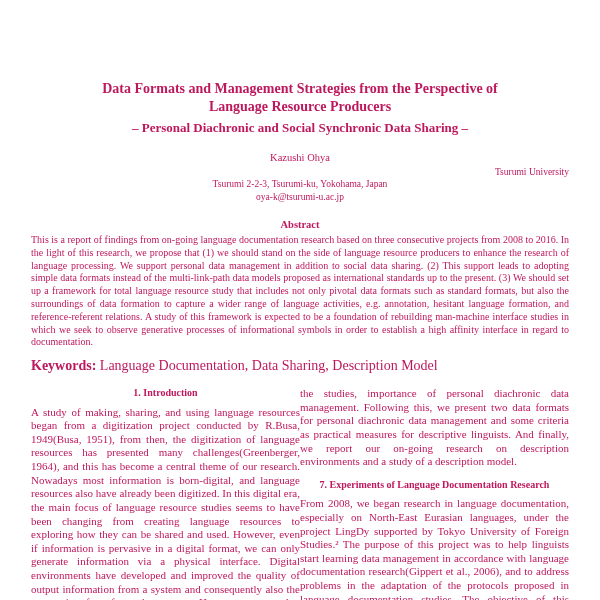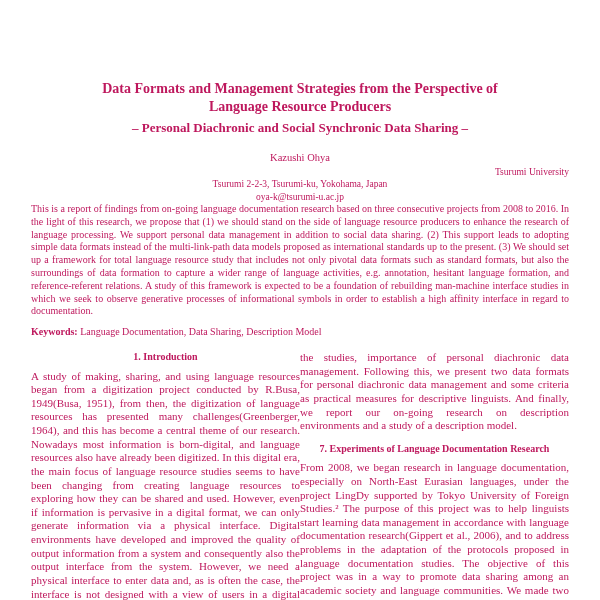--- a/index.html
+++ b/index.html
@@ -52,21 +52,21 @@
     text-align: center;
     margin: 16px 0 4px 0;
   }
   .abstract {
     font-size: 10px;
     line-height: 1.28;
     text-align: justify;
     margin: 0;
   }
   .keywords {
-    font-size: 10px;
+    font-size: 14px;
     line-height: 1.28;
     margin: 8px 0 0 0;
   }
   .kw-label {
     font-weight: bold;
   }
   .columns {
     display: flex;
     margin-top: 12px;
   }
@@ -98,20 +98,21 @@
   <div class="content">
 
     <h1 class="title">Data Formats and Management Strategies from the Perspective of Language Resource Producers</h1>
     <h2 class="subtitle">– Personal Diachronic and Social Synchronic Data Sharing –</h2>
 
     <div class="author">Kazushi Ohya</div>
     <div class="affil">Tsurumi University</div>
     <div class="addr">Tsurumi 2-2-3, Tsurumi-ku, Yokohama, Japan</div>
     <div class="email">oya-k@tsurumi-u.ac.jp</div>
 
+    <h3 class="abstract-heading">Abstract</h3>
     <p class="abstract">This is a report of findings from on-going language documentation research based on three consecutive projects from 2008 to 2016. In the light of this research, we propose that (1) we should stand on the side of language resource producers to enhance the research of language processing. We support personal data management in addition to social data sharing. (2) This support leads to adopting simple data formats instead of the multi-link-path data models proposed as international standards up to the present. (3) We should set up a framework for total language resource study that includes not only pivotal data formats such as standard formats, but also the surroundings of data formation to capture a wider range of language activities, e.g. annotation, hesitant language formation, and reference-referent relations. A study of this framework is expected to be a foundation of rebuilding man-machine interface studies in which we seek to observe generative processes of informational symbols in order to establish a high affinity interface in regard to documentation.</p>
 
     <p class="keywords">
       <span class="kw-label">Keywords:</span>
       <span>Language Documentation, Data Sharing, Description Model</span>
     </p>
 
     <div class="columns">
       <div class="col">
         <h3 class="section-heading">1.  Introduction</h3>

